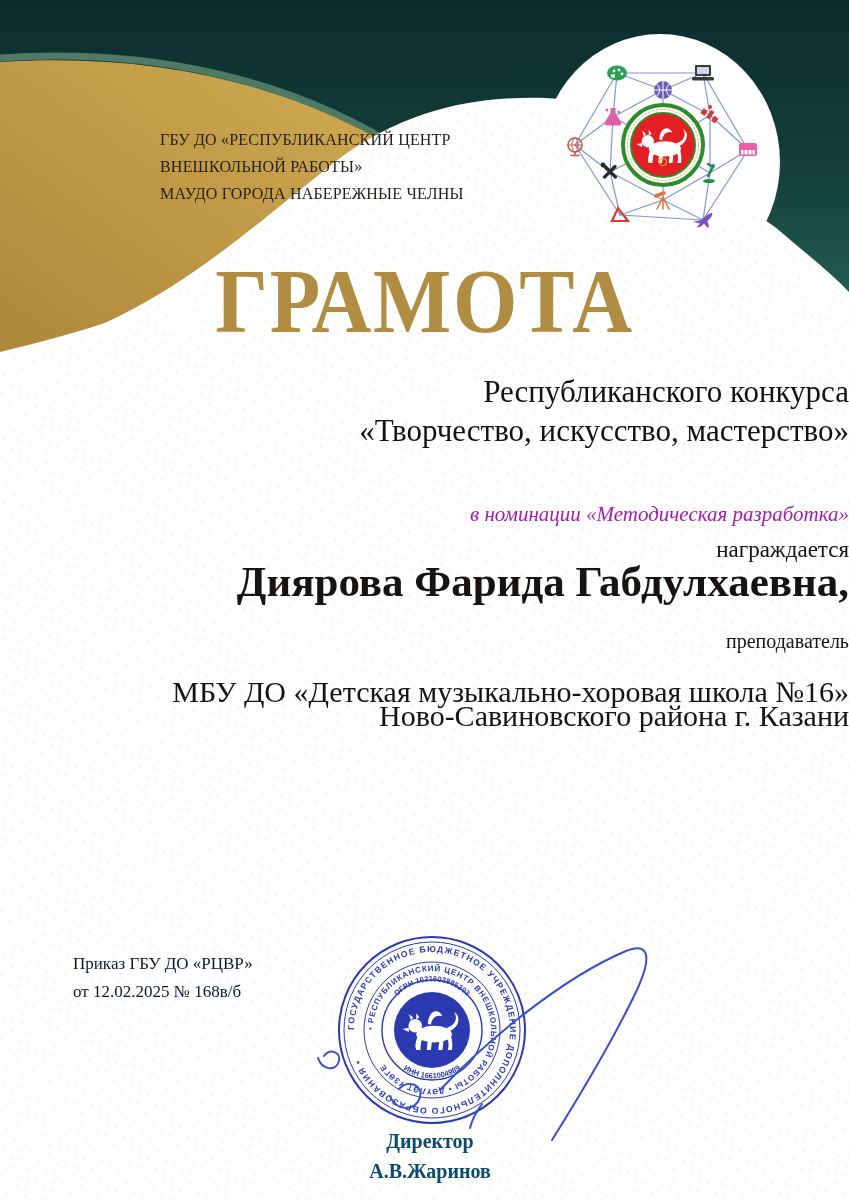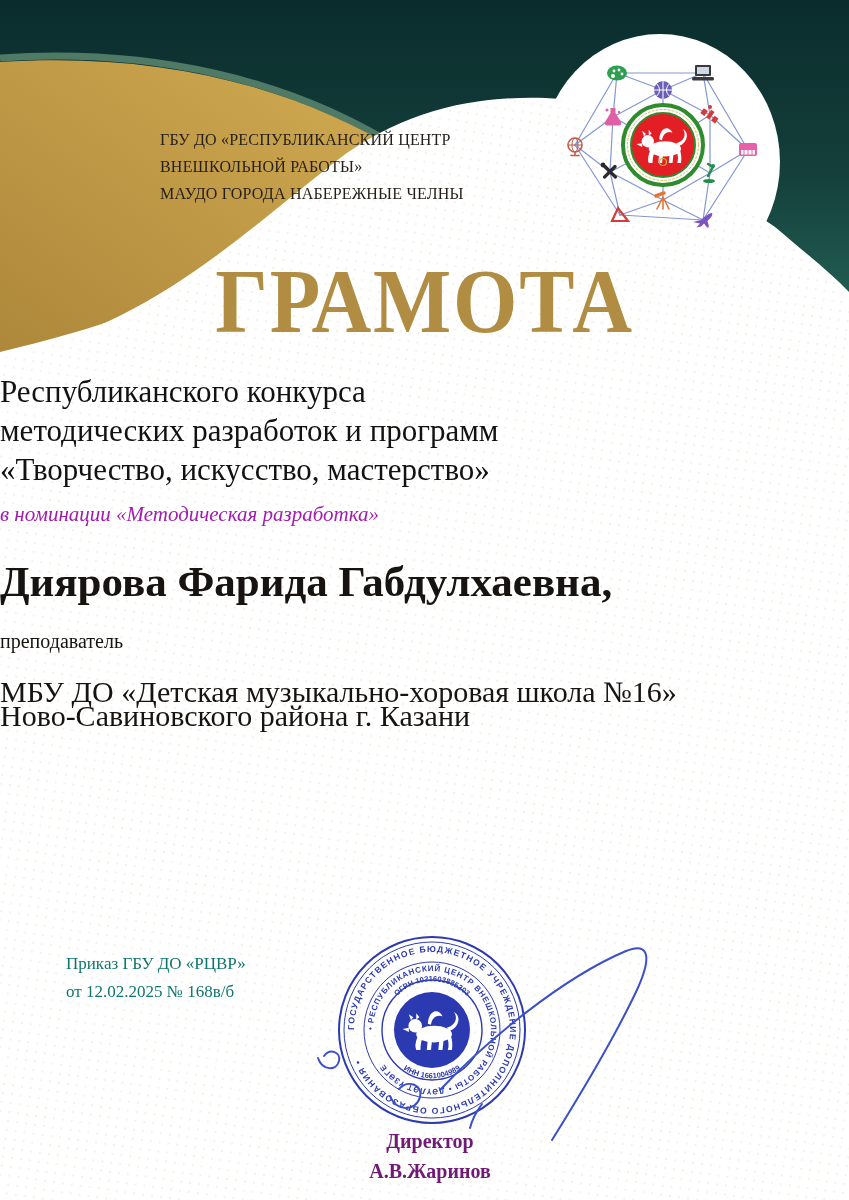--- a/index.html
+++ b/index.html
@@ -19,35 +19,35 @@
     font-size:16px;line-height:27px;letter-spacing:.2px;color:#241f1a;
   }
   .org-line.indent{padding-left:28px;}
   .big-title{
     position:absolute;left:0;right:0;top:248px;
     text-align:center;font-size:92px;font-weight:bold;
     letter-spacing:2px;color:#b08d42;
     transform:scaleX(.9);transform-origin:center;
     white-space:nowrap;
   }
-  .centered{position:absolute;left:0;right:0;text-align:left;white-space:nowrap;}
+  .centered{position:absolute;left:0;right:0;text-align:right;white-space:nowrap;}
   .contest{top:372px;font-size:31px;line-height:39px;color:#121212;}
   .nomination{top:502px;font-size:21px;font-style:italic;color:#a21caf;}
   .award-verb{top:537px;font-size:23px;}
   .recipient-name{top:557px;font-size:43px;font-weight:bold;}
   .recipient-role{top:630px;font-size:20px;}
   .recipient-org{top:663px;font-size:30px;margin-top:12px;}
   .recipient-loc{top:699px;font-size:30px;}
   .order-block{
-    position:absolute;left:66px;top:950px;
-    font-size:17px;line-height:28px;color:#0f766e;
+    position:absolute;left:73px;top:950px;
+    font-size:17px;line-height:28px;color:#0f172a;
   }
   .director-block{
     position:absolute;left:295px;top:1126px;width:270px;
-    text-align:center;font-weight:bold;font-size:20px;line-height:30px;color:#701a75;
+    text-align:center;font-weight:bold;font-size:20px;line-height:30px;color:#0c4a6e;
   }
   .stamp-text{font-family:"Liberation Sans","DejaVu Sans",sans-serif;font-weight:bold;fill:#2c3ab2;}
 </style>
 </head>
 <body>
 
 <div class="page">
 
   <svg class="decor" width="849" height="1200" viewBox="0 0 849 1200" xmlns="http://www.w3.org/2000/svg" xmlns:xlink="http://www.w3.org/1999/xlink">
     <defs>
@@ -240,25 +240,25 @@
     <div class="org-block">
       <div class="org-line indent">ГБУ ДО «РЕСПУБЛИКАНСКИЙ ЦЕНТР</div>
       <div class="org-line indent">ВНЕШКОЛЬНОЙ РАБОТЫ»</div>
       <div class="org-line indent">МАУДО ГОРОДА НАБЕРЕЖНЫЕ ЧЕЛНЫ</div>
     </div>
 
     <div class="big-title">ГРАМОТА</div>
 
     <div class="centered contest">
       <div>Республиканского конкурса</div>
-      <div>методических разработок и программ</div>
       <div>«Творчество, искусство, мастерство»</div>
     </div>
 
     <div class="centered nomination">в номинации «Методическая разработка»</div>
+    <div class="centered award-verb">награждается</div>
 
     <div class="centered recipient-name">Диярова Фарида Габдулхаевна,</div>
     <div class="centered recipient-role">преподаватель</div>
     <div class="centered recipient-org">МБУ ДО «Детская музыкально-хоровая школа №16»</div>
     <div class="centered recipient-loc">Ново-Савиновского района г. Казани</div>
 
     <div class="order-block">
       <div>Приказ ГБУ ДО «РЦВР»</div>
       <div>от 12.02.2025 № 168в/б</div>
     </div>

